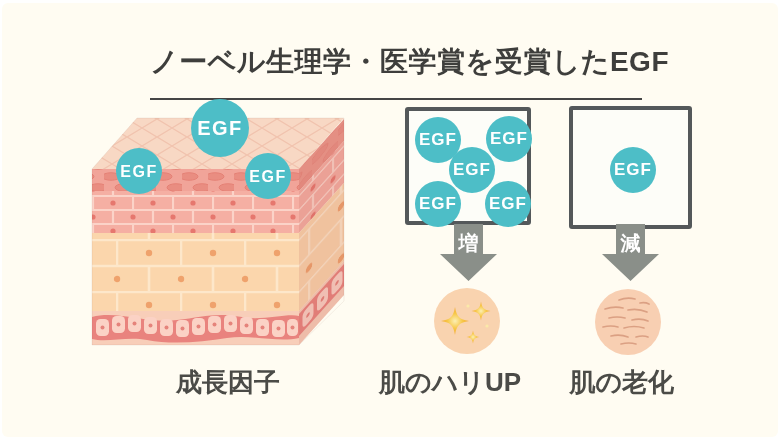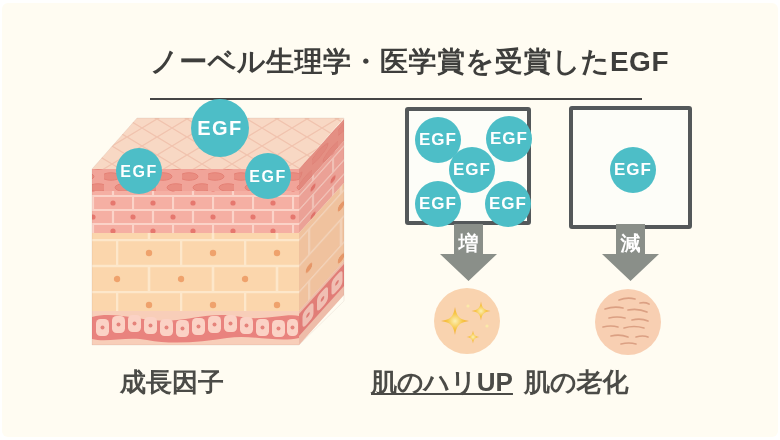--- a/index.html
+++ b/index.html
@@ -23,21 +23,21 @@
   .egf-circle {
     position:absolute; width:46px; height:46px; border-radius:50%;
     background:#4DBEC7; color:#fff; font-weight:700; font-size:17px;
     letter-spacing:1px; display:flex; align-items:center; justify-content:center;
   }
   .result-circle {
     position:absolute; width:66px; height:66px; border-radius:50%;
   }
   .caption {
     position:absolute; top:362px; font-size:26px; font-weight:700;
-    color:#4B4B47; text-align:left; white-space:nowrap;
+    color:#4B4B47; text-align:right; white-space:nowrap;
   }
   svg text { font-family:"Liberation Sans","DejaVu Sans",sans-serif; }
 </style>
 </head>
 <body>
 
 <div class="card">
 
   <div class="title">ノーベル生理学・医学賞を受賞したEGF</div>
 
@@ -208,16 +208,16 @@
         <path d="M8,38 q8,-2 15,0"></path>
           <path d="M29,39 q10,-3 20,0"></path>
         <path d="M16,47 q9,-2 17,1"></path>
           <path d="M41,48 q7,-2 12,0"></path>
         <path d="M26,55 q8,-2 15,0"></path>
       </g>
     </svg>
   </div>
 
   <div class="caption" style="left:118px; width:160px;">成長因子</div>
-  <div class="caption" style="left:369px; width:150px;text-decoration:underline;">肌のハリUP</div>
+  <div class="caption" style="left:369px; width:150px;">肌のハリUP</div>
   <div class="caption" style="left:522px; width:150px;">肌の老化</div>
 
 </div>
 
 </body></html>

